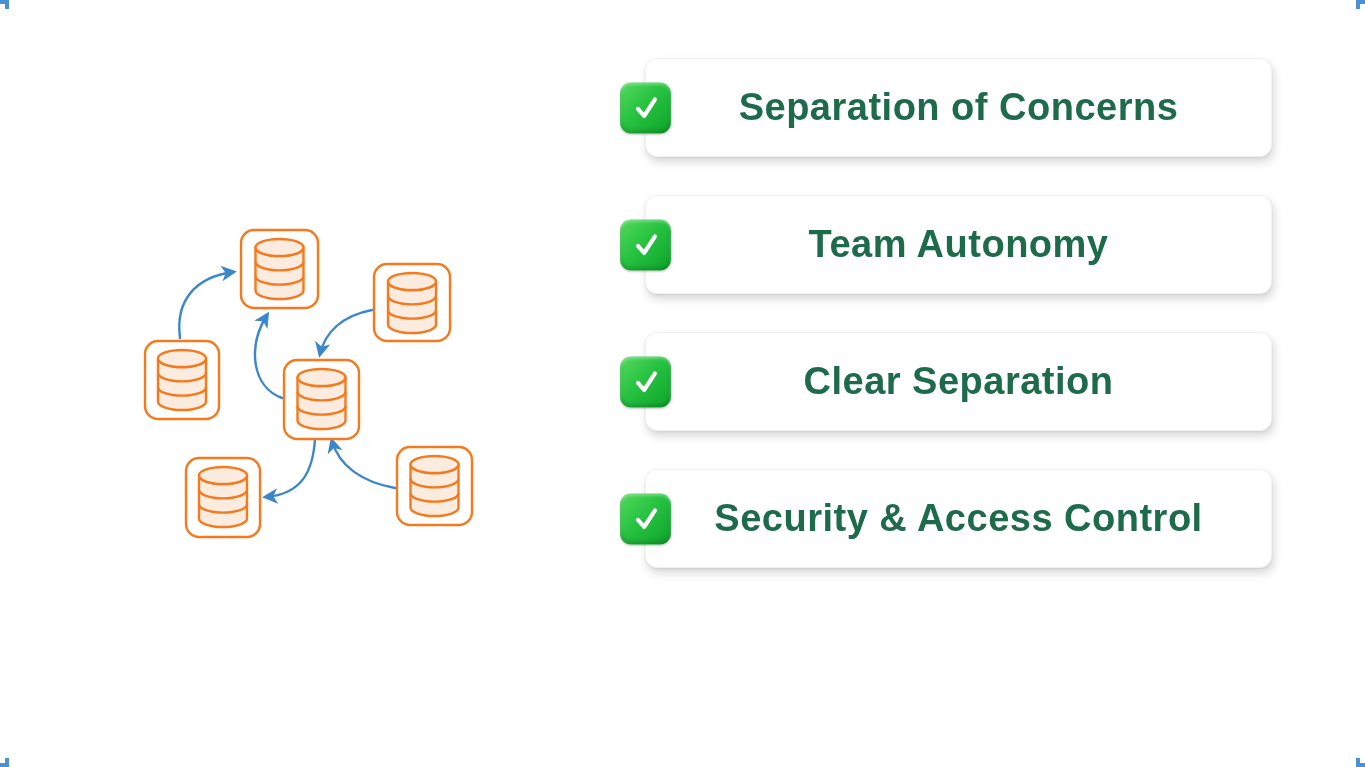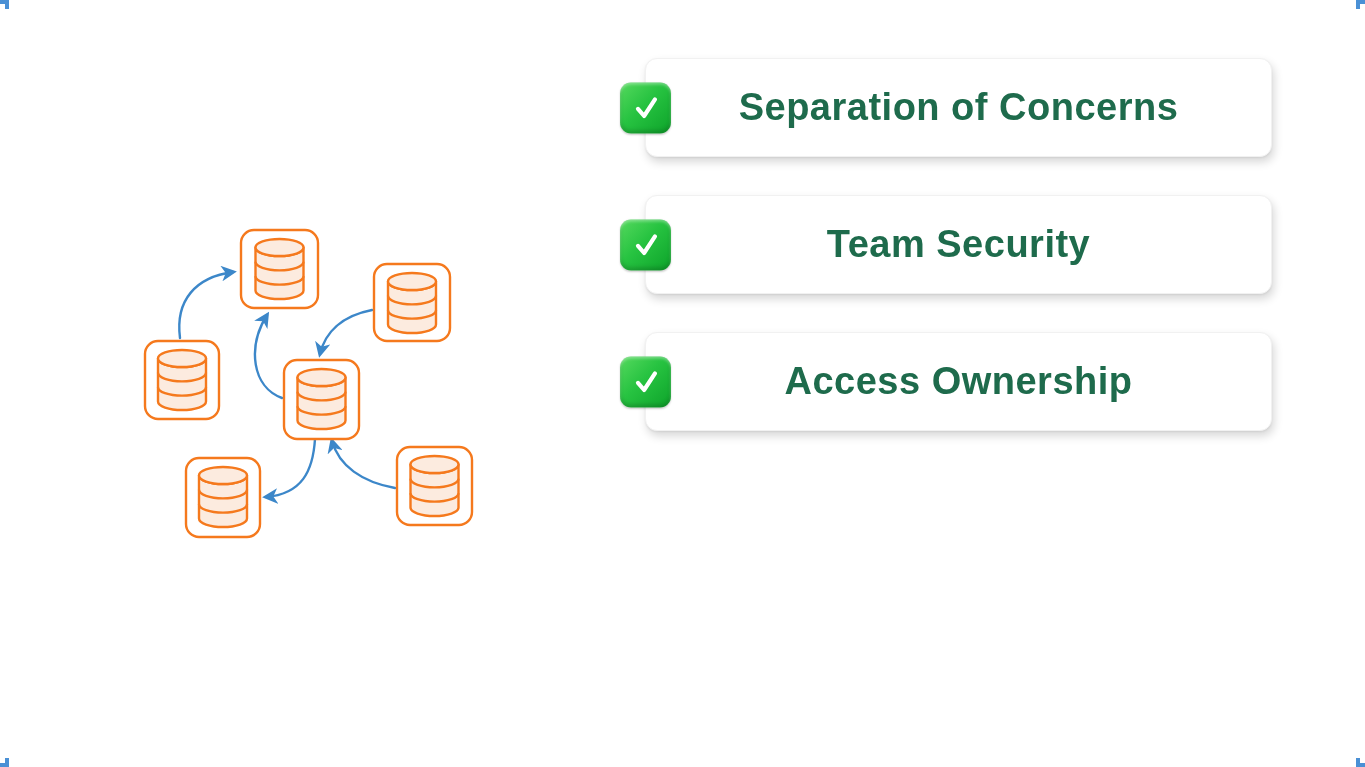--- a/index.html
+++ b/index.html
@@ -136,29 +136,37 @@
           </svg>
       </span>
       <span class="label">Separation of Concerns</span>
     </div>
     <div class="card">
       <span class="check">
         <svg viewBox="0 0 36 36">
             <path d="M9.5 19.5 L16 27 L27.5 9.5" fill="none" stroke="#ffffff" stroke-width="4.4" stroke-linecap="round" stroke-linejoin="round"></path>
           </svg>
       </span>
-      <span class="label">Team Security</span>
+      <span class="label">Team Autonomy</span>
     </div>
     <div class="card">
       <span class="check">
         <svg viewBox="0 0 36 36">
             <path d="M9.5 19.5 L16 27 L27.5 9.5" fill="none" stroke="#ffffff" stroke-width="4.4" stroke-linecap="round" stroke-linejoin="round"></path>
           </svg>
       </span>
-      <span class="label">Access Ownership</span>
+      <span class="label">Clear Separation</span>
+    </div>
+    <div class="card">
+      <span class="check">
+        <svg viewBox="0 0 36 36">
+            <path d="M9.5 19.5 L16 27 L27.5 9.5" fill="none" stroke="#ffffff" stroke-width="4.4" stroke-linecap="round" stroke-linejoin="round"></path>
+          </svg>
+      </span>
+      <span class="label">Security &amp; Access Control</span>
     </div>
   </div>
 
   <div class="handle tl"></div>
   <div class="handle tr"></div>
   <div class="handle bl"></div>
   <div class="handle br"></div>
 
 </div>
 

